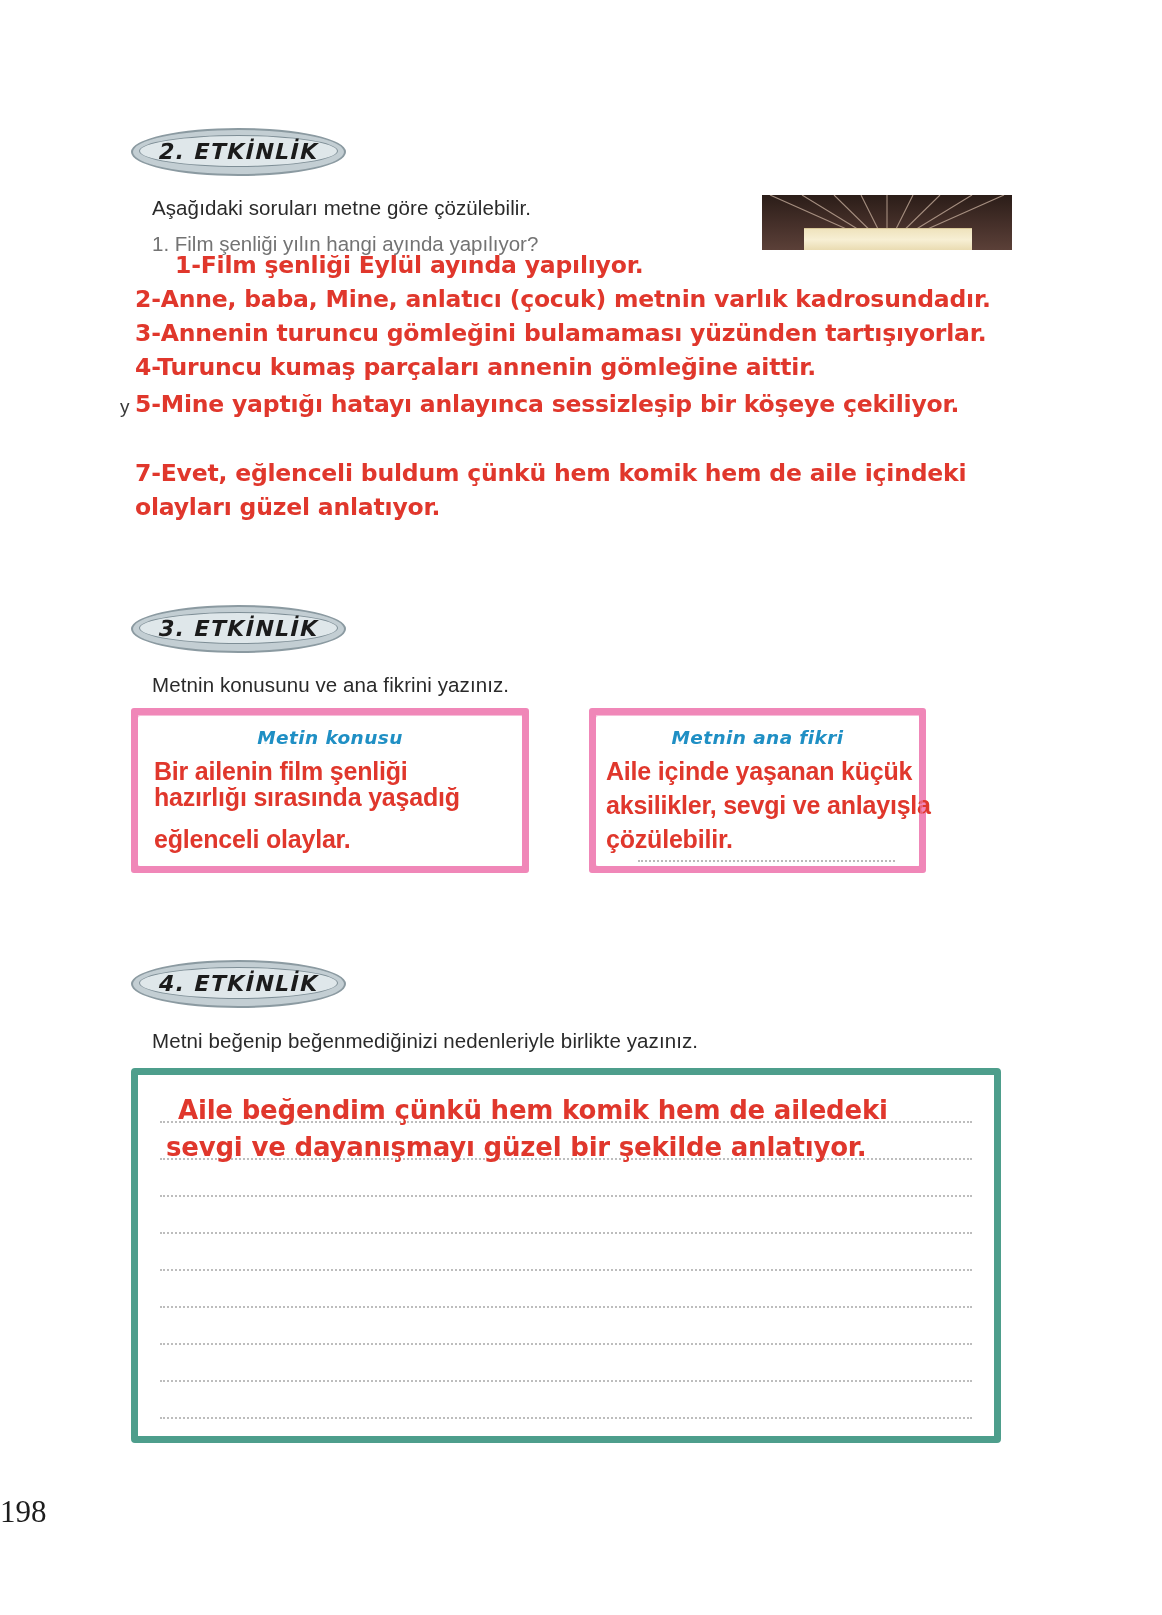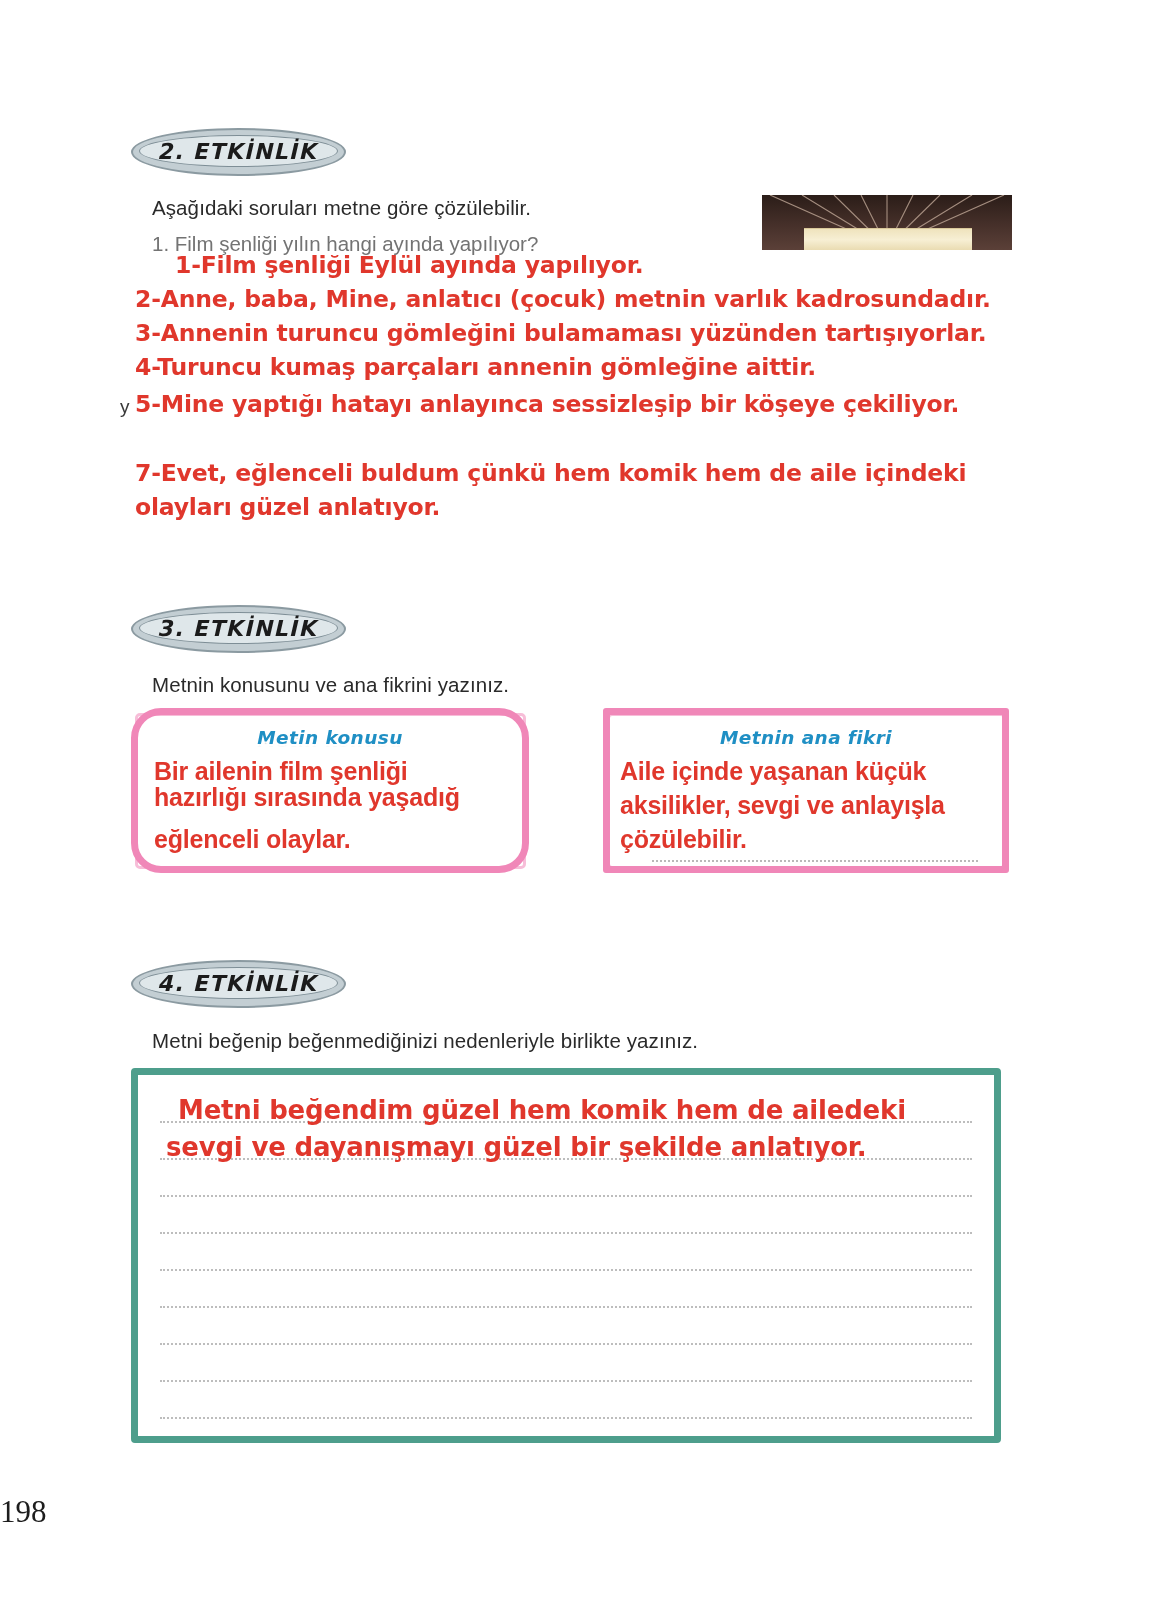--- a/index.html
+++ b/index.html
@@ -248,28 +248,28 @@
   <div class="answer-red" style="left:135px; top:493px;">olayları güzel anlatıyor.</div>
 
   <div class="badge" style="left:131px; top:605px;">
     <div class="badge-inner">
       <span class="badge-label">3. ETKİNLİK</span>
     </div>
   </div>
 
   <div class="instruction" style="left:152px; top:673px;">Metnin konusunu ve ana fikrini yazınız.</div>
 
-  <div class="pink-box" style="left:131px; top:708px; width:398px; height:165px;border-radius:30px;">
+  <div class="pink-box" style="left:131px; top:708px; width:398px; height:165px;">
     <div class="box-heading">Metin konusu</div>
     <div class="box-red-line" style="left:16px; top:42px;">Bir ailenin film şenliği</div>
     <div class="box-red-line" style="left:16px; top:68px;">hazırlığı sırasında yaşadığ</div>
     <div class="box-red-line" style="left:16px; top:110px;">eğlenceli olaylar.</div>
   </div>
 
-  <div class="pink-box" style="left:603px; top:708px; width:406px; height:165px;">
+  <div class="pink-box" style="left:589px; top:708px; width:337px; height:165px;">
     <div class="box-heading">Metnin ana fikri</div>
     <div class="box-red-line" style="left:10px; top:42px;">Aile içinde yaşanan küçük</div>
     <div class="box-red-line" style="left:10px; top:76px;">aksilikler, sevgi ve anlayışla</div>
     <div class="box-red-line" style="left:10px; top:110px;">çözülebilir.</div>
     <div class="dotted-rule" style="left:42px; right:24px; top:145px;"></div>
   </div>
 
   <div class="badge" style="left:131px; top:960px;">
     <div class="badge-inner">
       <span class="badge-label">4. ETKİNLİK</span>
@@ -282,19 +282,19 @@
     <div class="ruled-line" style="top:46px;"></div>
     <div class="ruled-line" style="top:83px;"></div>
     <div class="ruled-line" style="top:120px;"></div>
     <div class="ruled-line" style="top:157px;"></div>
     <div class="ruled-line" style="top:194px;"></div>
     <div class="ruled-line" style="top:231px;"></div>
     <div class="ruled-line" style="top:268px;"></div>
     <div class="ruled-line" style="top:305px;"></div>
     <div class="ruled-line" style="top:342px;"></div>
 
-    <div class="answer-red" style="left:40px; top:20px; font-size:26px;">Metni beğendim güzel hem komik hem de ailedeki</div>
+    <div class="answer-red" style="left:40px; top:20px; font-size:26px;">Aile beğendim çünkü hem komik hem de ailedeki</div>
     <div class="answer-red" style="left:28px; top:57px; font-size:26px;">sevgi ve dayanışmayı güzel bir şekilde anlatıyor.</div>
   </div>
 
   <div class="page-number" style="top:1494px;">198</div>
 
 </div>
 
 </body></html>

